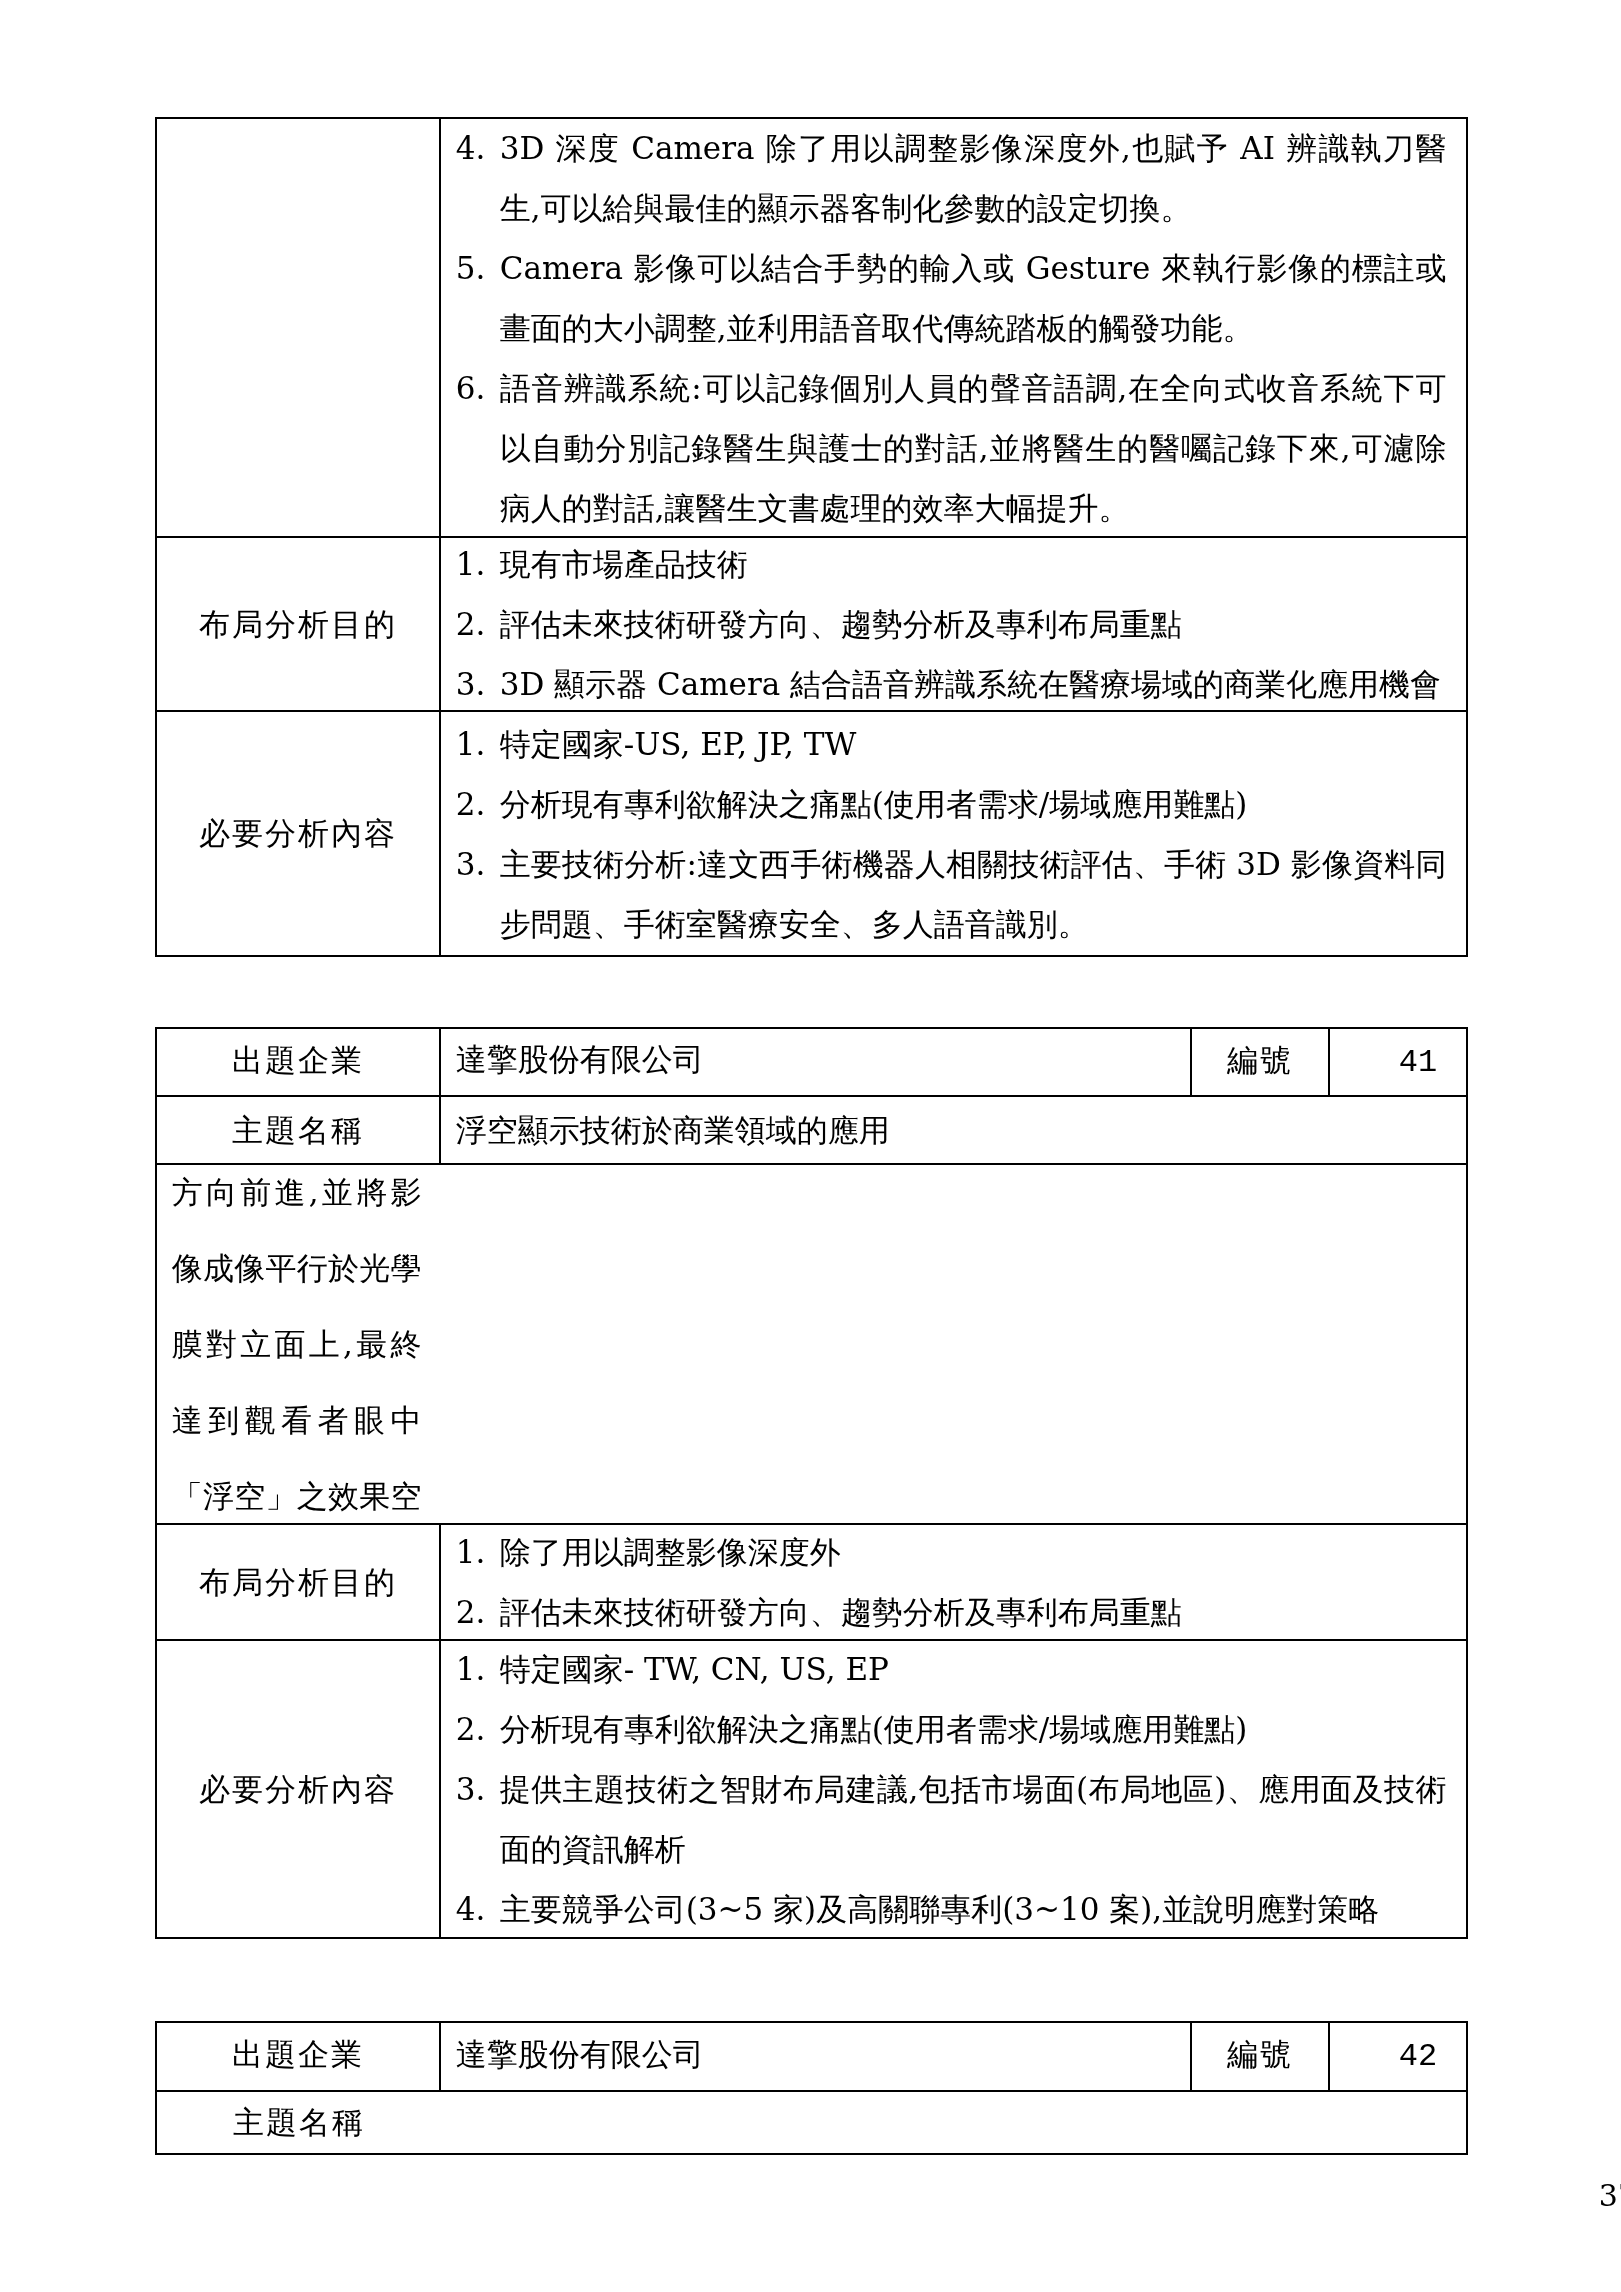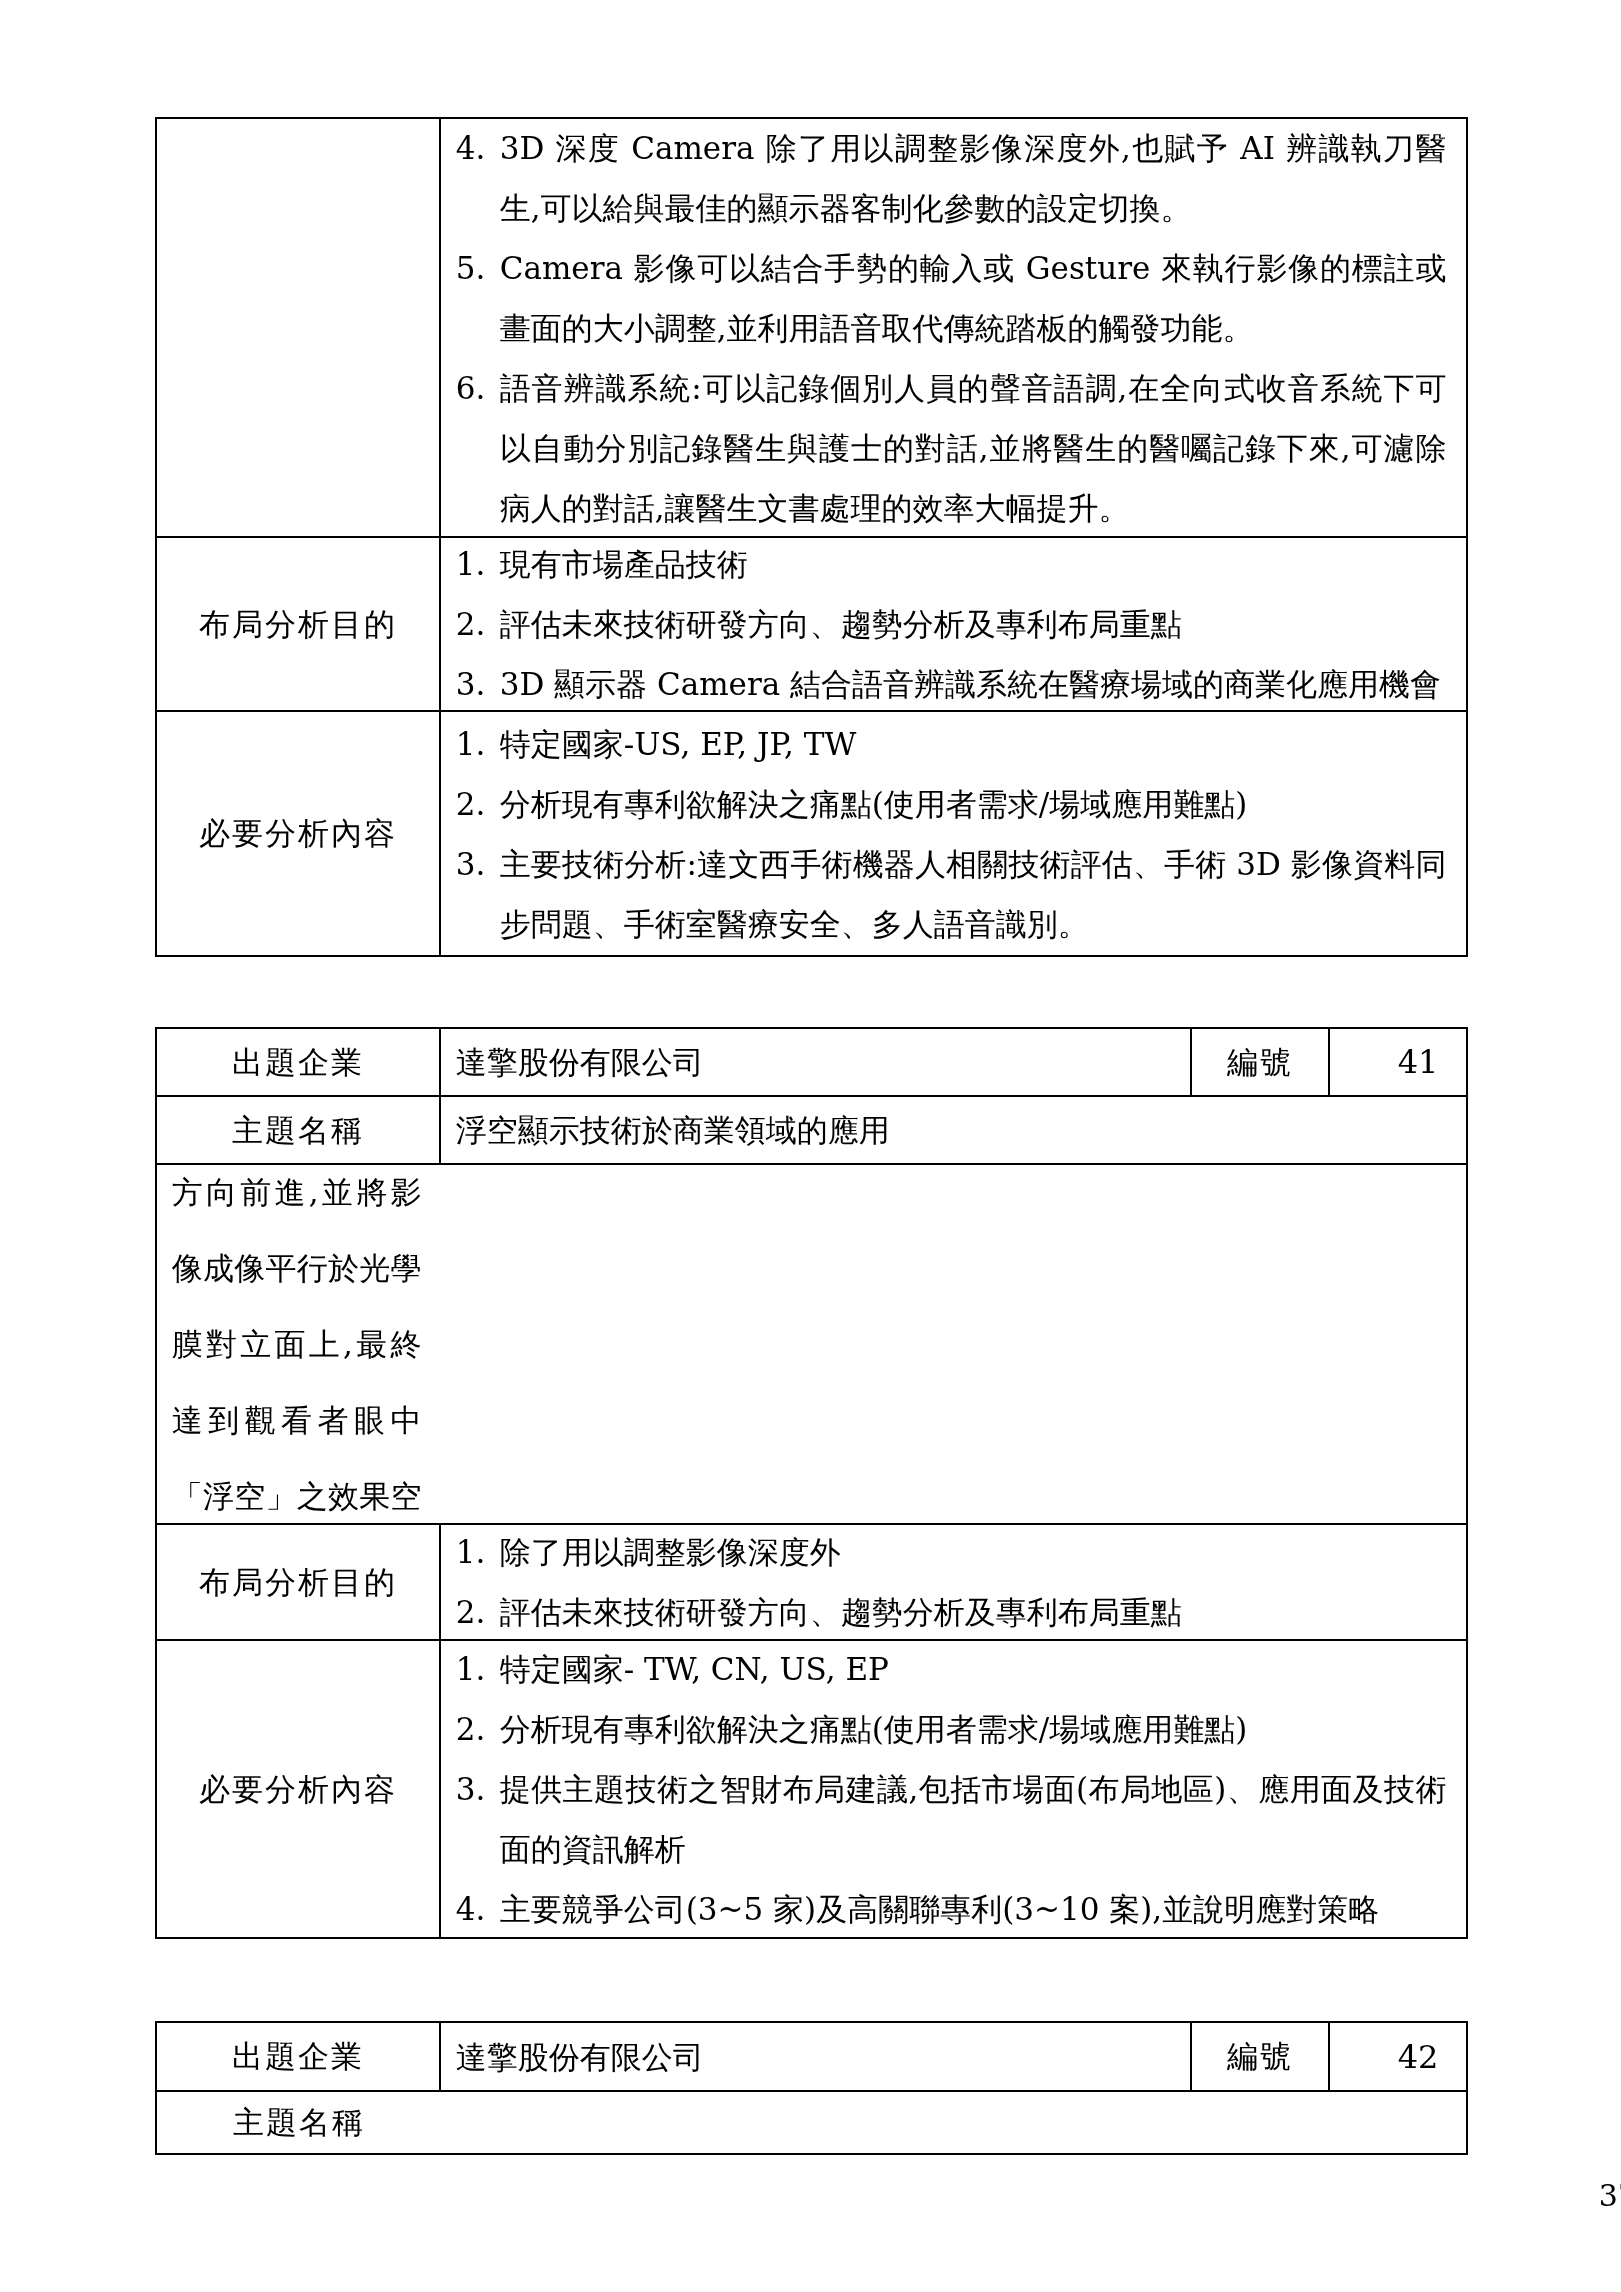--- a/index.html
+++ b/index.html
@@ -27,21 +27,21 @@
   }
   .t1 { top: 117px; }
   .t2 { top: 1027px; }
   .t3 { top: 2021px; }
   .row {
     display: grid;
     grid-template-columns: 284px 1fr;
     box-sizing: border-box;
   }
   .row + .row { border-top: 2.9px solid #000000; }
-  .row.r4 { grid-template-columns: 284px 1fr 138px 136px; }
+  .row.r4 { grid-template-columns: 284px 1fr 138px 136px; font-family: Liberation Mono, monospace; }
   .cell {
     box-sizing: border-box;
     border-right: 2.9px solid #000000;
     overflow: hidden;
   }
   .cell:last-child { border-right: none; }
   .lbl {
     display: flex;
     align-items: center;
     justify-content: center;

